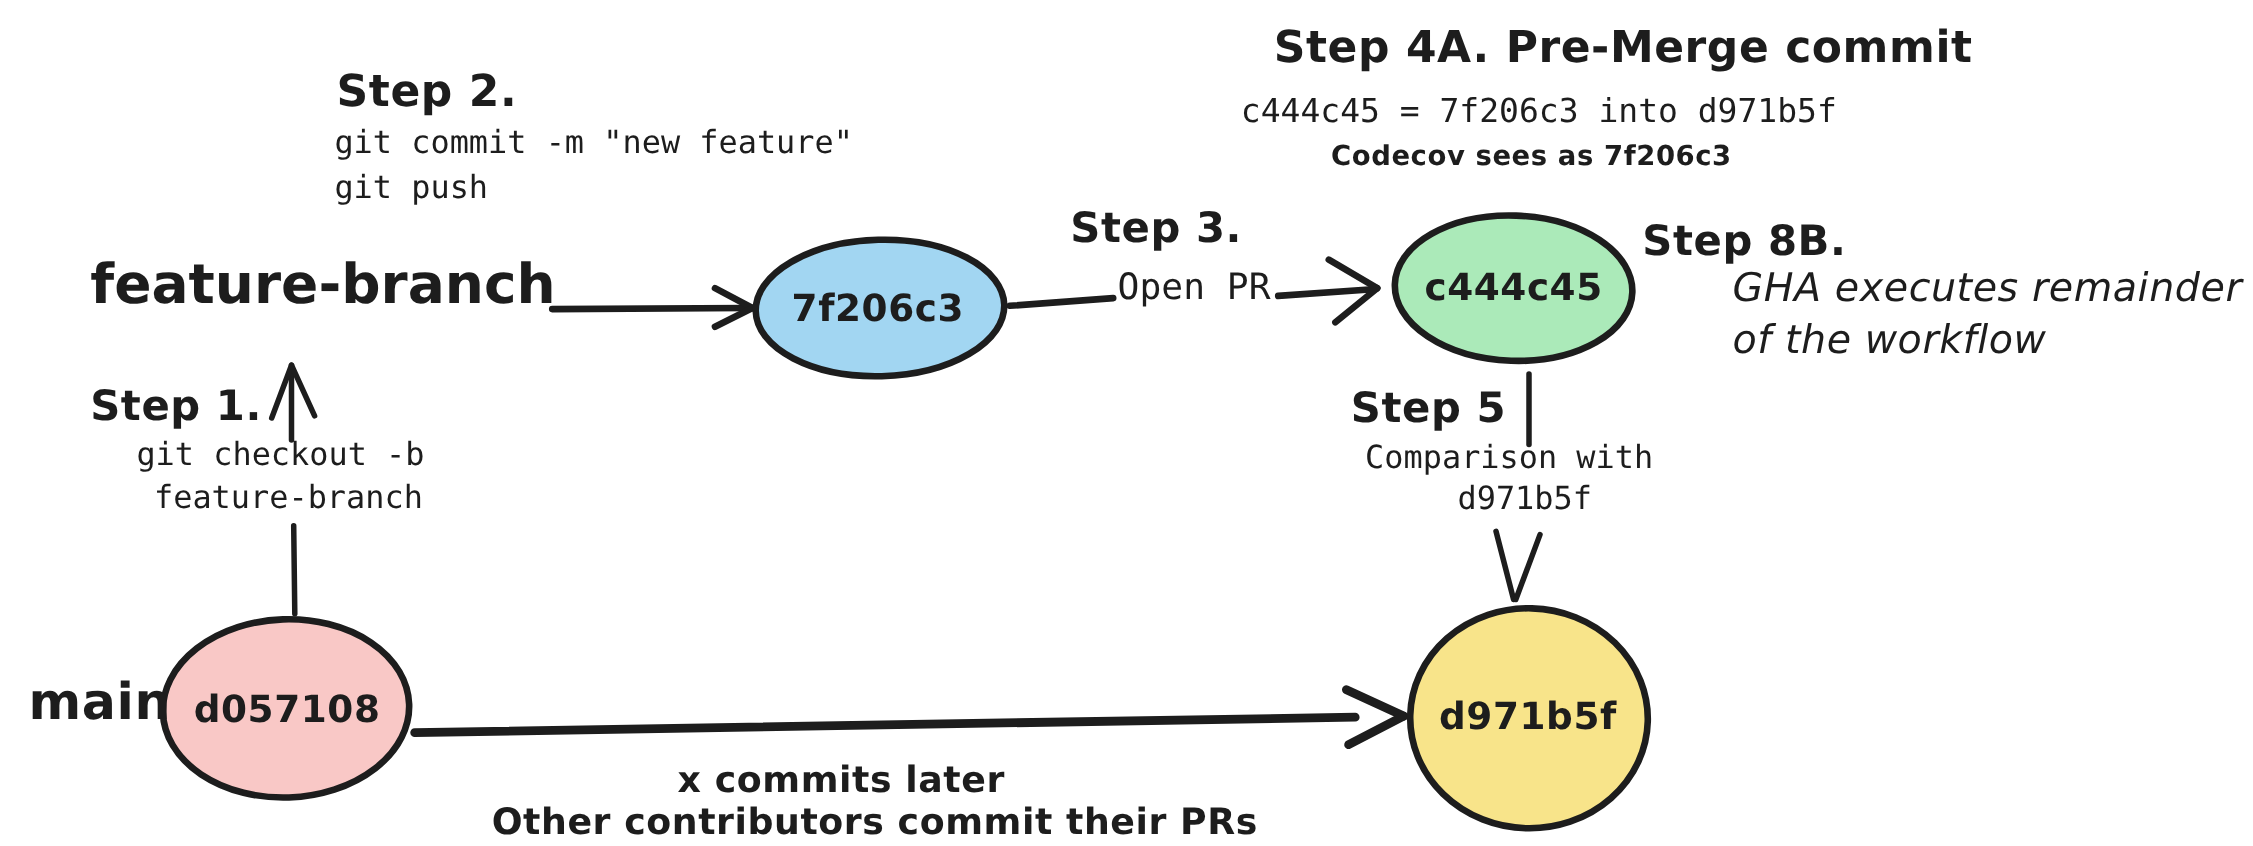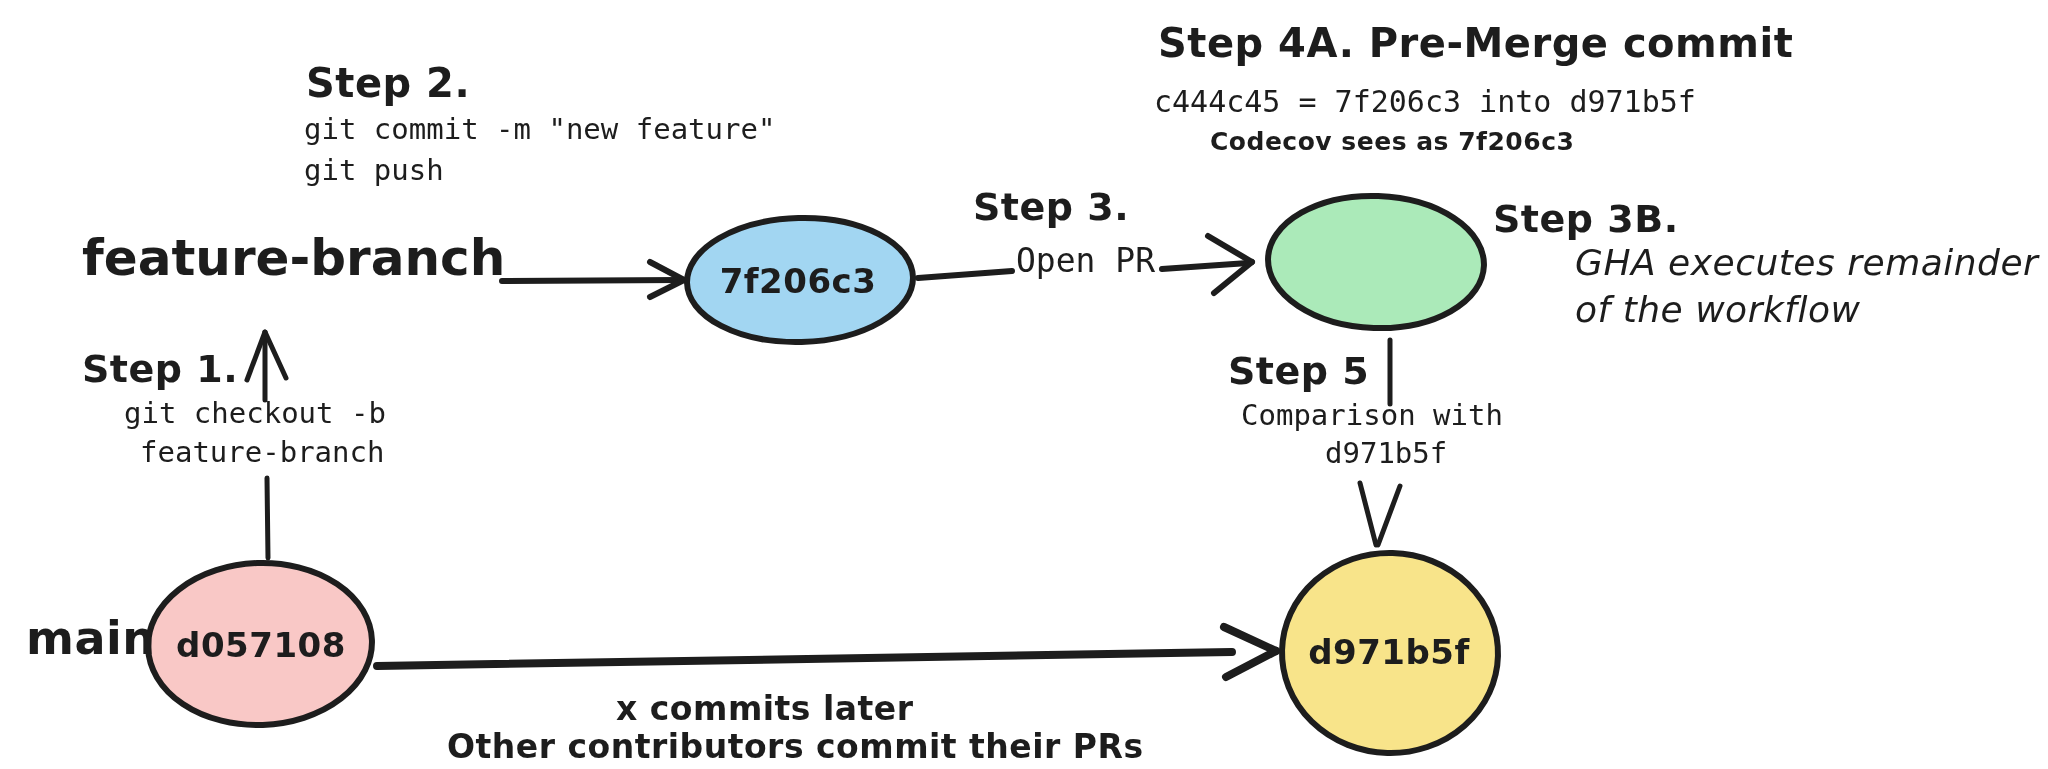--- a/index.html
+++ b/index.html
@@ -82,31 +82,32 @@
   <div class="txt hw step-title" style="left:82px;top:348px;">Step 1.</div>
   <div class="txt code" style="left:124px;top:397px;font-size:29px;">git checkout -b</div>
   <div class="txt code" style="left:140px;top:436px;font-size:29px;">feature-branch</div>
 
   <div class="txt hw main-branch" style="left:26px;top:612px;">main</div>
 
   <div class="txt hw step-title" style="left:973px;top:186px;">Step 3.</div>
   <div class="txt code" style="left:1016px;top:242px;font-size:33px;">Open PR</div>
 
   <div class="txt hw" style="left:1158px;top:20px;font-size:40px;">Step 4A. Pre-Merge commit</div>
-  <div class="txt code" style="left:1154px;top:85px;font-size:30px;">c444c45 = 7f206c3 into d971b5f</div>
+  <div class="txt code" style="left:1128px;top:85px;font-size:30px;">c444c45 = 7f206c3 into d971b5f</div>
   <div class="txt hw" style="left:1210px;top:128px;font-size:25px;">Codecov sees as 7f206c3</div>
 
-  <div class="txt hw step-title" style="left:1493px;top:198px;">Step 3B.</div>
+  <div class="txt hw step-title" style="left:1493px;top:198px;">Step 8B.</div>
   <div class="txt hw italic" style="left:1527px;top:242px;font-size:36px;">GHA executes remainder</div>
   <div class="txt hw italic" style="left:1527px;top:289px;font-size:36px;">of the workflow</div>
 
   <div class="txt hw step-title" style="left:1228px;top:350px;">Step 5</div>
   <div class="txt code" style="left:1241px;top:399px;font-size:29px;">Comparison with</div>
   <div class="txt code" style="left:1325px;top:437px;font-size:29px;">d971b5f</div>
 
   <div class="txt hw" style="left:616px;top:690px;font-size:33px;">x commits later</div>
   <div class="txt hw" style="left:447px;top:728px;font-size:33px;">Other contributors commit their PRs</div>
 
   <div class="node-label" style="left:798px;top:281px;">7f206c3</div>
+  <div class="node-label" style="left:1376px;top:262px;">c444c45</div>
   <div class="node-label" style="left:261px;top:645px;">d057108</div>
   <div class="node-label" style="left:1389px;top:652px;">d971b5f</div>
 
 </div>
 
 </body></html>

